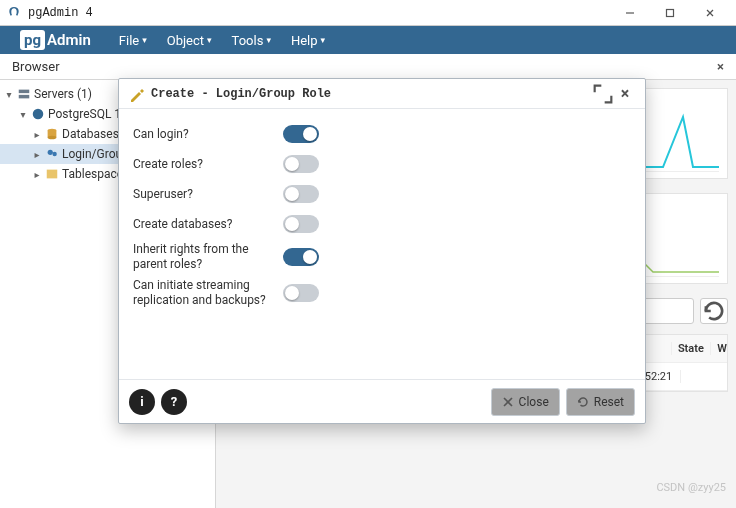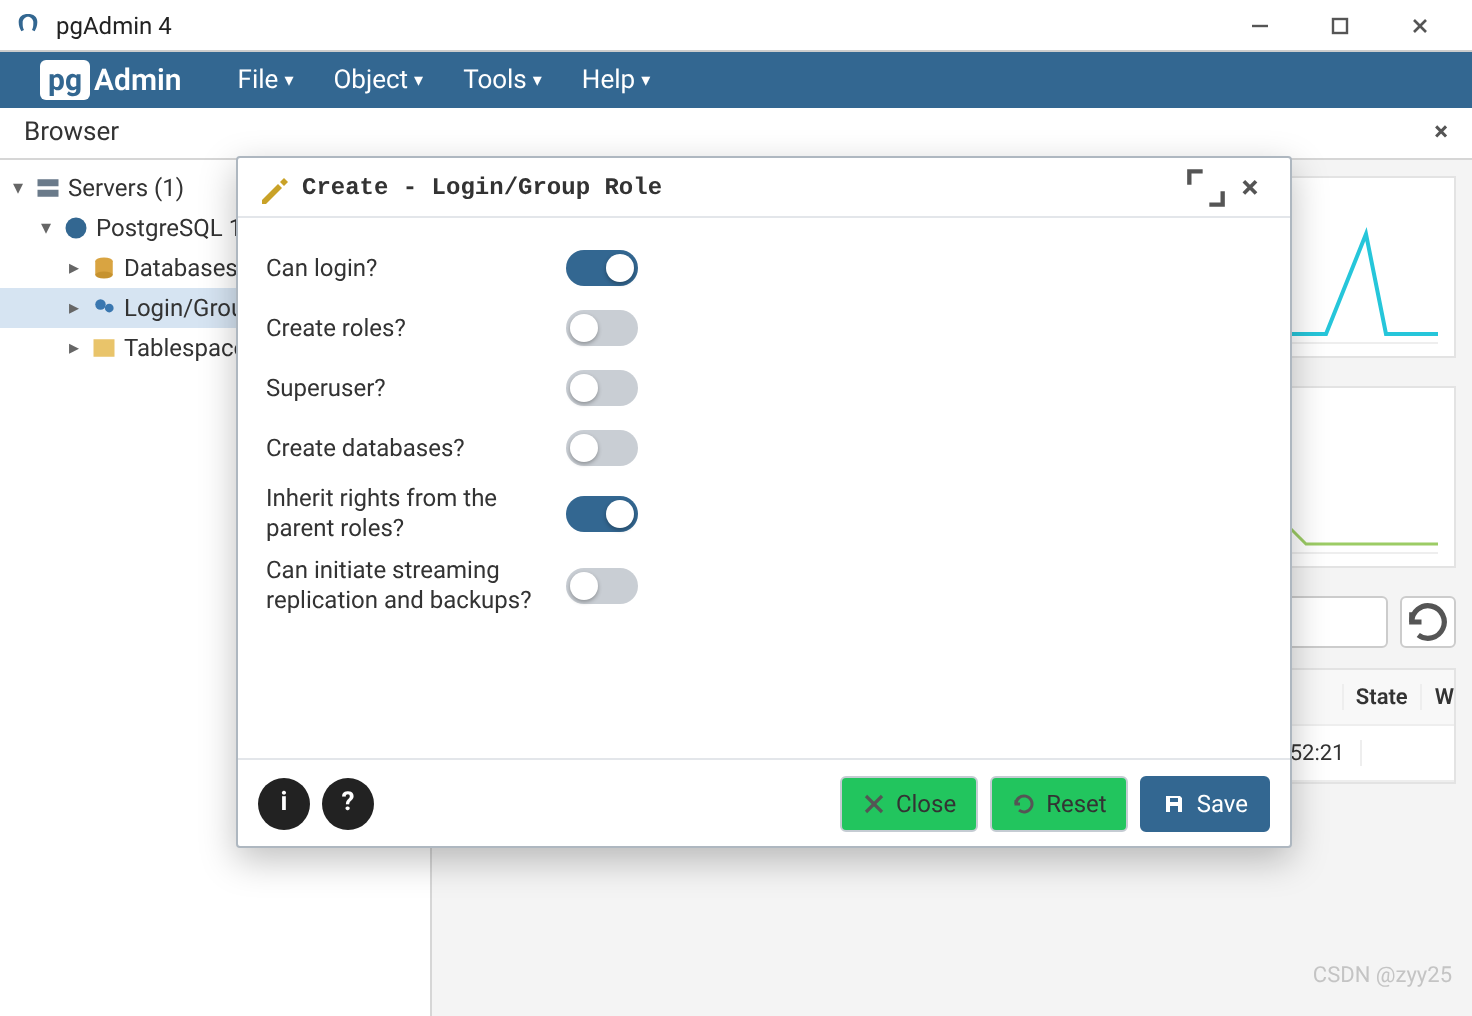--- a/index.html
+++ b/index.html
@@ -1,21 +1,21 @@
 <!DOCTYPE html>
 <html><head>
 <meta charset="utf-8">
 <style>
 * { box-sizing: border-box; margin: 0; padding: 0; font-family: -apple-system, "Segoe UI", Roboto, Arial, sans-serif; }
 body { width: 736px; height: 508px; overflow: hidden; background: #f0f0f0; font-size: 12px; color: #333; position: relative; }
 
 
 .titlebar { height: 26px; background: #fff; border-bottom: 1px solid #ccc; display: flex; align-items: center; padding: 0 6px; }
 .titlebar .icon-elephant { width: 16px; height: 16px; margin-right: 6px; color: #336791; }
-.titlebar .title { flex: 1; font-size: 12px; color: #222; }
+.titlebar .title { flex: 1; font-size: 12px; color: #222; font-family: Liberation Mono, monospace; }
 .titlebar .win-btn { width: 40px; height: 26px; display: flex; align-items: center; justify-content: center; color: #555; cursor: default; }
 .titlebar .win-btn svg { width: 10px; height: 10px; }
 
 
 .menubar { height: 28px; background: #336791; display: flex; align-items: center; padding: 0 20px; color: #fff; }
 .logo { display: flex; align-items: center; font-size: 15px; font-weight: 600; margin-right: 18px; }
 .logo .pg { background: #fff; color: #336791; padding: 1px 4px; border-radius: 3px; margin-right: 2px; font-weight:700;}
 .menu-item { padding: 0 10px; height: 40px; display: flex; align-items: center; font-size: 13px; cursor: default; }
 .menu-item .chev { margin-left: 3px; font-size: 9px; }
 
@@ -64,21 +64,21 @@
 .dlg-body { padding:10px 14px 4px; height:270px; overflow:auto; }
 .frow { display:flex; align-items:center; min-height:30px; padding:3px 0;}
 .flabel { width:150px; font-size:12px; color:#333; line-height:1.25;}
 .toggle { position:relative; width:36px; height:18px; border-radius:9px; background:#c9ced4; }
 .toggle .knob { position:absolute; top:2px; left:2px; width:14px; height:14px; border-radius:50%; background:#fff; box-shadow:0 1px 2px rgba(0,0,0,.3);}
 .toggle.on { background:#336791; }
 .toggle.on .knob { left:20px; }
 .dlg-ftr { height:44px; border-top:1px solid #e3e6ea; display:flex; align-items:center; padding:0 10px; gap:6px;}
 .circ-btn { width:26px; height:26px; border-radius:50%; background:#222; color:#fff; display:flex; align-items:center; justify-content:center; font-weight:bold; font-size:13px;}
 .spacer{flex:1;}
-.btn { height:28px; border:1px solid #c5ccd3; background:#22c55e; color:#333; border-radius:3px; padding:0 10px; display:flex; align-items:center; gap:5px; font-size:12px;}
+.btn { height:28px; border:1px solid #c5ccd3; background:#a3a3a3; color:#333; border-radius:3px; padding:0 10px; display:flex; align-items:center; gap:5px; font-size:12px;}
 .btn.primary { background:#336791; border-color:#336791; color:#fff;}
 .btn svg{width:12px;height:12px;}
 .watermark { position:absolute; right:10px; bottom:14px; font-size:11px; color:#c4c4c4; z-index:50;}
 </style>
 </head>
 <body>
 
 <div class="titlebar">
   <span class="icon-elephant">
     <svg viewBox="0 0 24 24" fill="currentColor">
@@ -320,22 +320,16 @@
         </svg>
       <span>Close</span>
     </div>
     <div class="btn">
       <svg viewBox="0 0 12 12" fill="none" stroke="#555" stroke-width="1.5">
           <path d="M2 6a4 4 0 1 1 1.5 3.1"></path>
           <polyline points="2,4 2,6 4,6"></polyline>
         </svg>
       <span>Reset</span>
     </div>
-    <div class="btn primary">
-      <svg viewBox="0 0 12 12" fill="#fff">
-          <path d="M2 2h7l1 1v7H2V2zm2 1v2h4V3H4zm0 4v3h4V7H4z"></path>
-        </svg>
-      <span>Save</span>
-    </div>
   </div>
 </div>
 
 <div class="watermark">CSDN @zyy25</div>
 
 </body></html>

